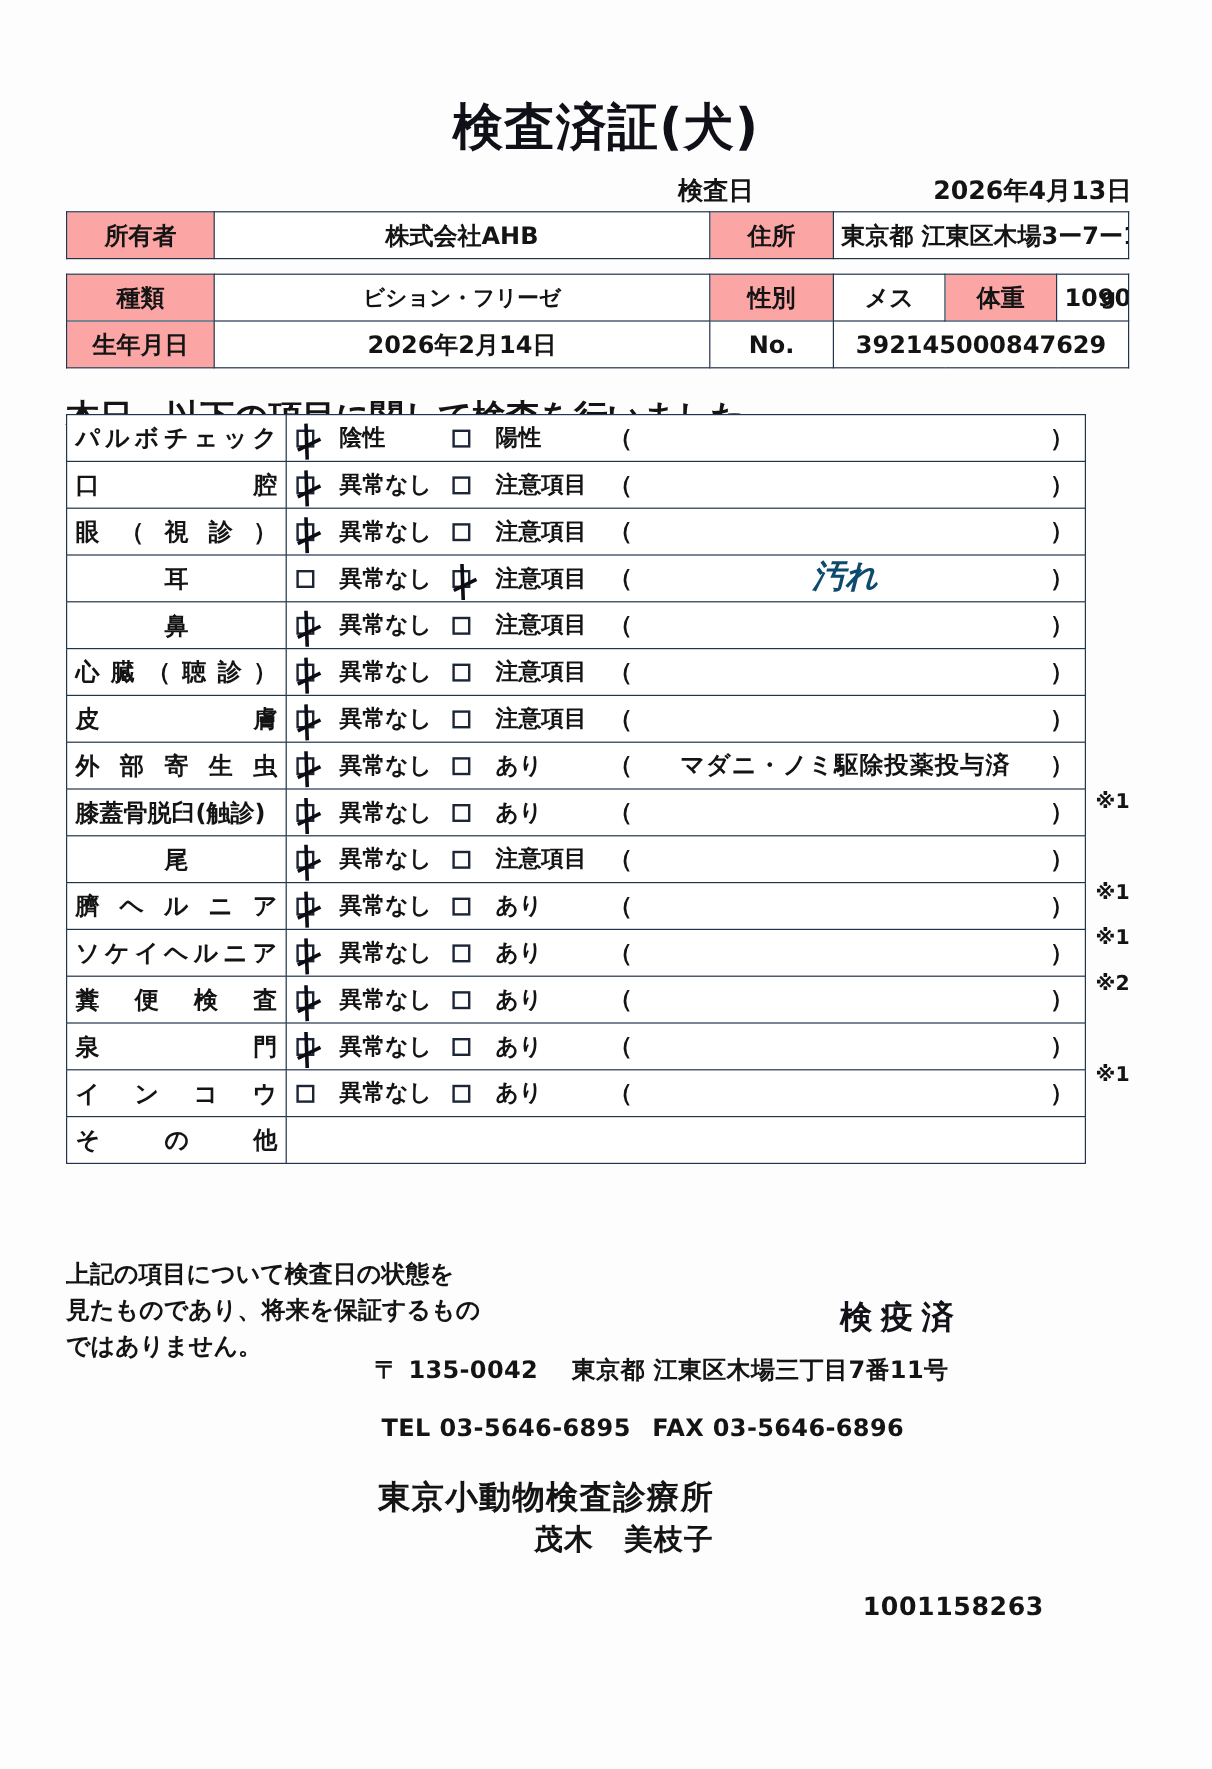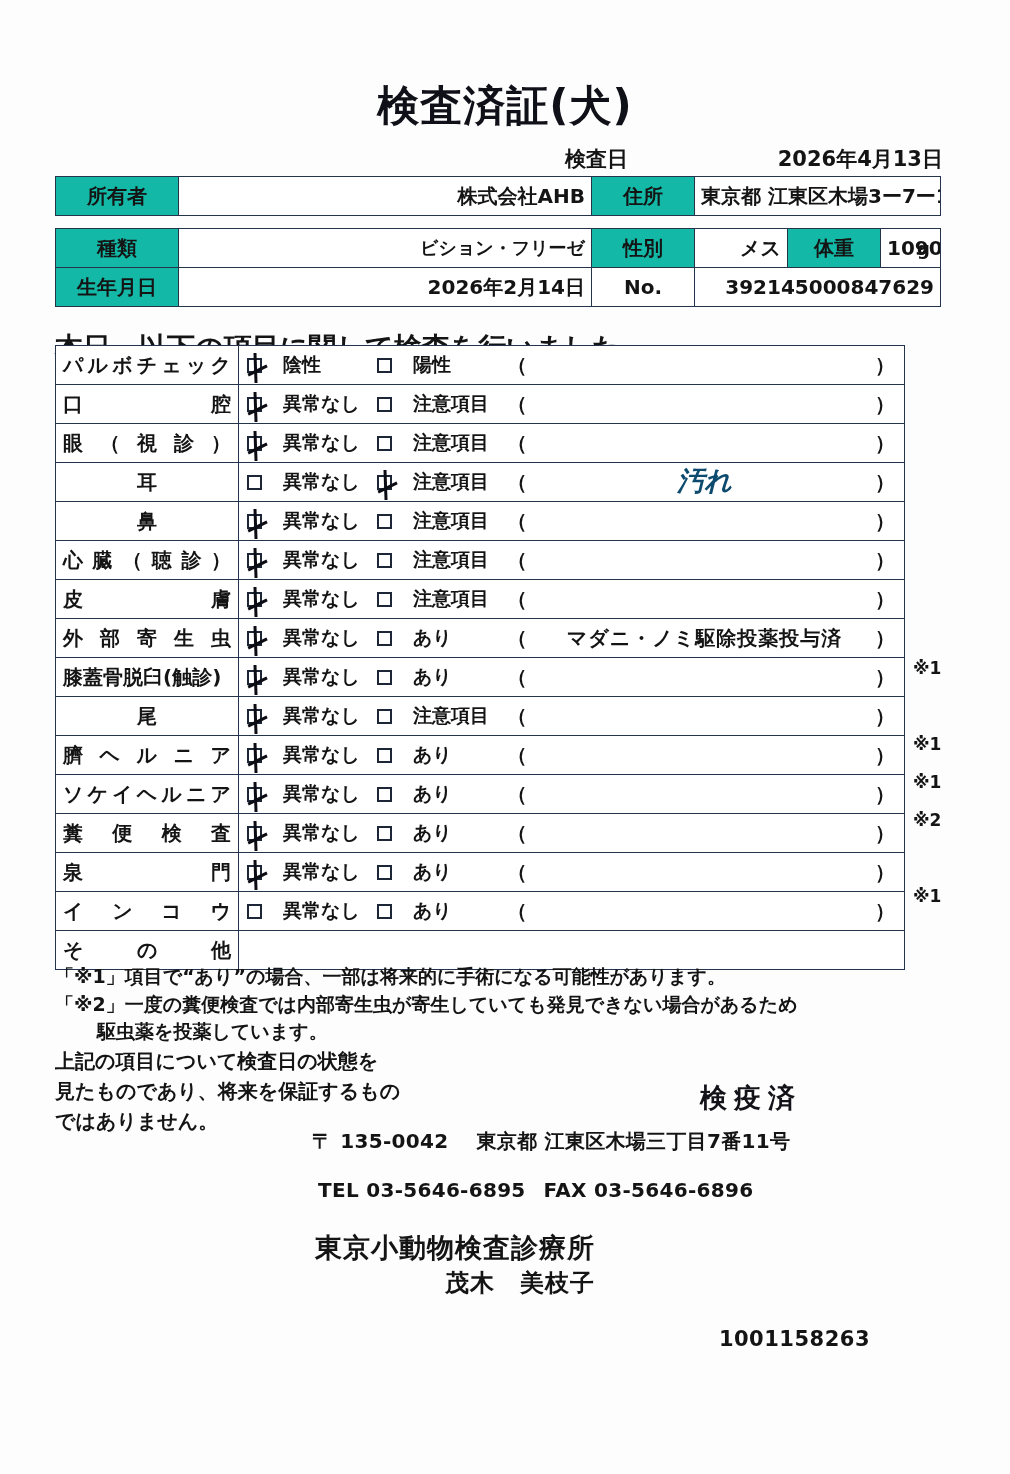--- a/index.html
+++ b/index.html
@@ -65,22 +65,22 @@
     font-weight: bold;
     padding: 0 6px;
     vertical-align: middle;
     white-space: nowrap;
     overflow: hidden;
   }
 
   
   #owner-table { top: 176px; left: 55px; width: 886px; }
   #owner-table td { height: 38px; }
-  .lbl-cell { text-align: center; background: #14b8a6; }
-  .val-cell { text-align: right; }
+  .lbl-cell { text-align: center; background: #fca5a5; }
+  .val-cell { text-align: center; }
 
   
   #animal-table { top: 228px; left: 55px; width: 886px; }
   #animal-table td { height: 38px; }
   .weight-val { text-align: right; padding-right: 34px; position: relative; }
   .weight-unit {
     position: absolute;
     right: 10px; top: 50%;
     transform: translateY(-50%);
     font-size: 18px;
@@ -683,25 +683,20 @@
       <div class="mark-row">※1</div>
       <div class="mark-row"></div>
       <div class="mark-row">※1</div>
       <div class="mark-row">※1</div>
       <div class="mark-row">※2</div>
       <div class="mark-row"></div>
       <div class="mark-row">※1</div>
       <div class="mark-row"></div>
     </div>
 
-  <div class="footnotes">
-    <div>「※1」項目で“あり”の場合、一部は将来的に手術になる可能性があります。</div>
-    <div>「※2」一度の糞便検査では内部寄生虫が寄生していても発見できない場合があるため</div>
-    <div class="fn2-cont">駆虫薬を投薬しています。</div>
-  </div>
 
   <div class="disclaimer">
     <div>上記の項目について検査日の状態を</div>
     <div>見たものであり、将来を保証するもの</div>
     <div>ではありません。</div>
   </div>
 
   <div class="stamp">検疫済</div>
 
   <div class="addr-line">

